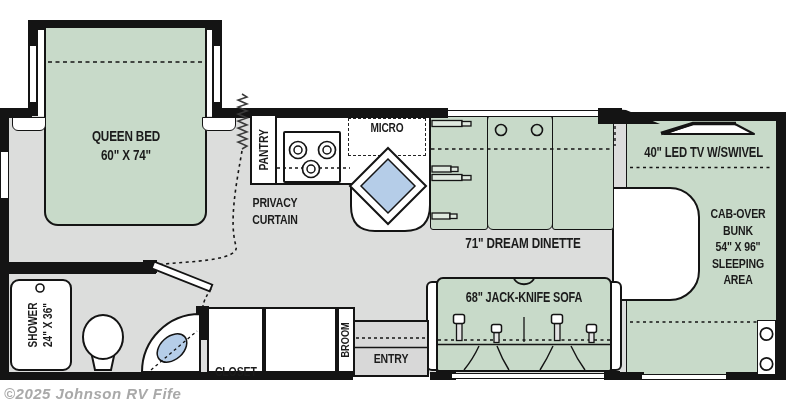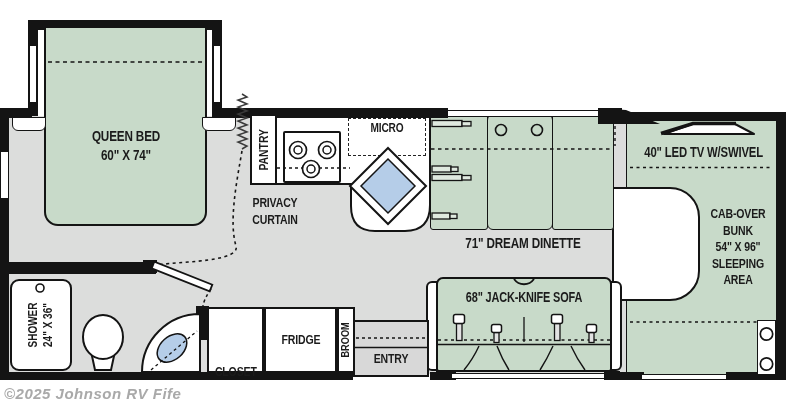--- a/index.html
+++ b/index.html
@@ -201,23 +201,20 @@
   <div class="vwrap" style="left:10px;top:279px;width:62px;height:92px;">
     <div class="vtxt" style="font-size:12.5px;line-height:15px;">
       <div>SHOWER</div>
       <div>24" X 36"</div>
     </div>
   </div>
 
   <div class="vwrap" style="left:207px;top:307px;width:57px;height:66px;margin-top:32px;">
     <span class="lbl nowrap" style="position:static;font-size:13.5px;">CLOSET</span>
   </div>
-  <div class="vwrap" style="left:264px;top:307px;width:73px;height:66px;">
-    <span class="lbl nowrap" style="position:static;font-size:13.5px;">FRIDGE</span>
-  </div>
   <div class="vwrap" style="left:337px;top:307px;width:18px;height:66px;">
     <span class="vtxt" style="font-size:11.5px;">BROOM</span>
   </div>
 
   <div class="lbl nowrap" style="left:353px;top:351px;width:76px;font-size:13.5px;">ENTRY</div>
 
   <div class="wm" style="left:4px;top:385px;font-size:15px;">©2025 Johnson RV Fife</div>
 
 </div>
 

